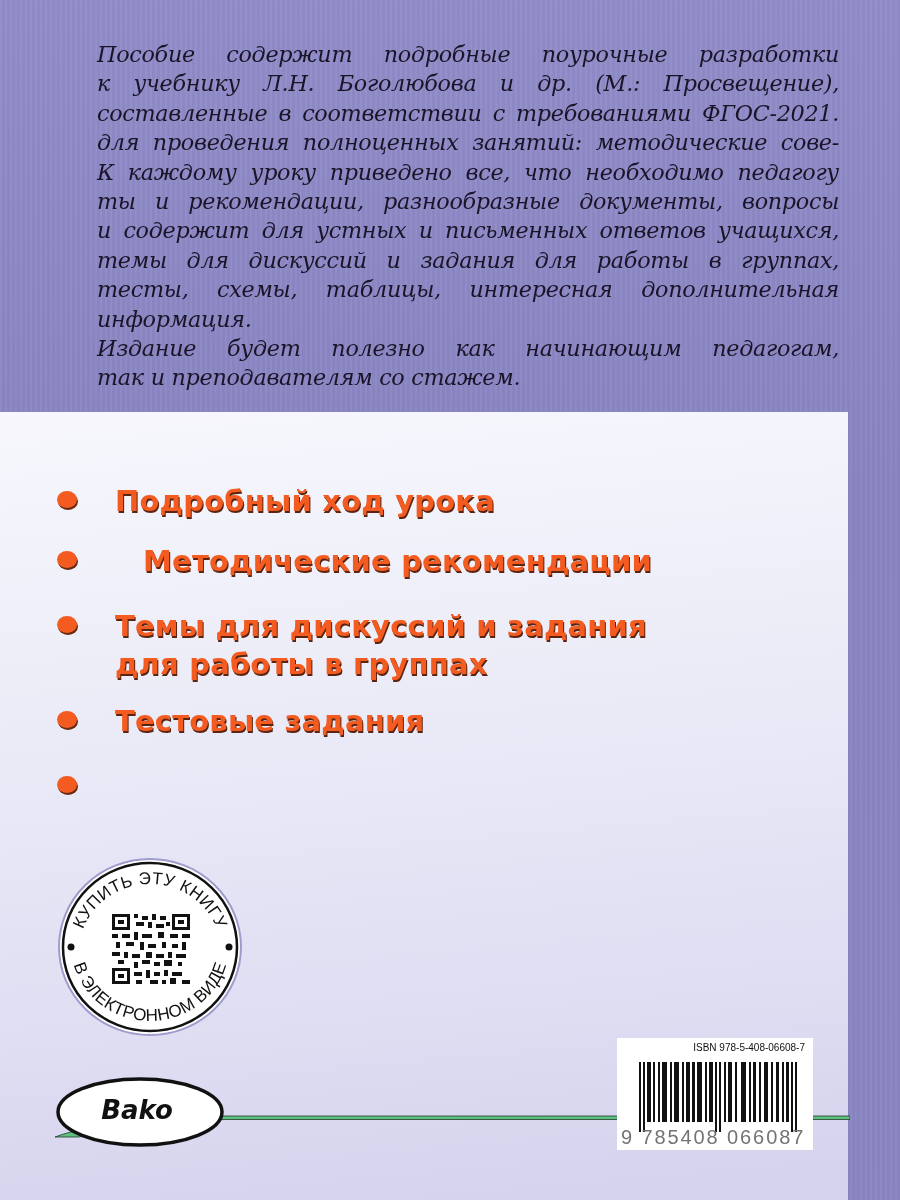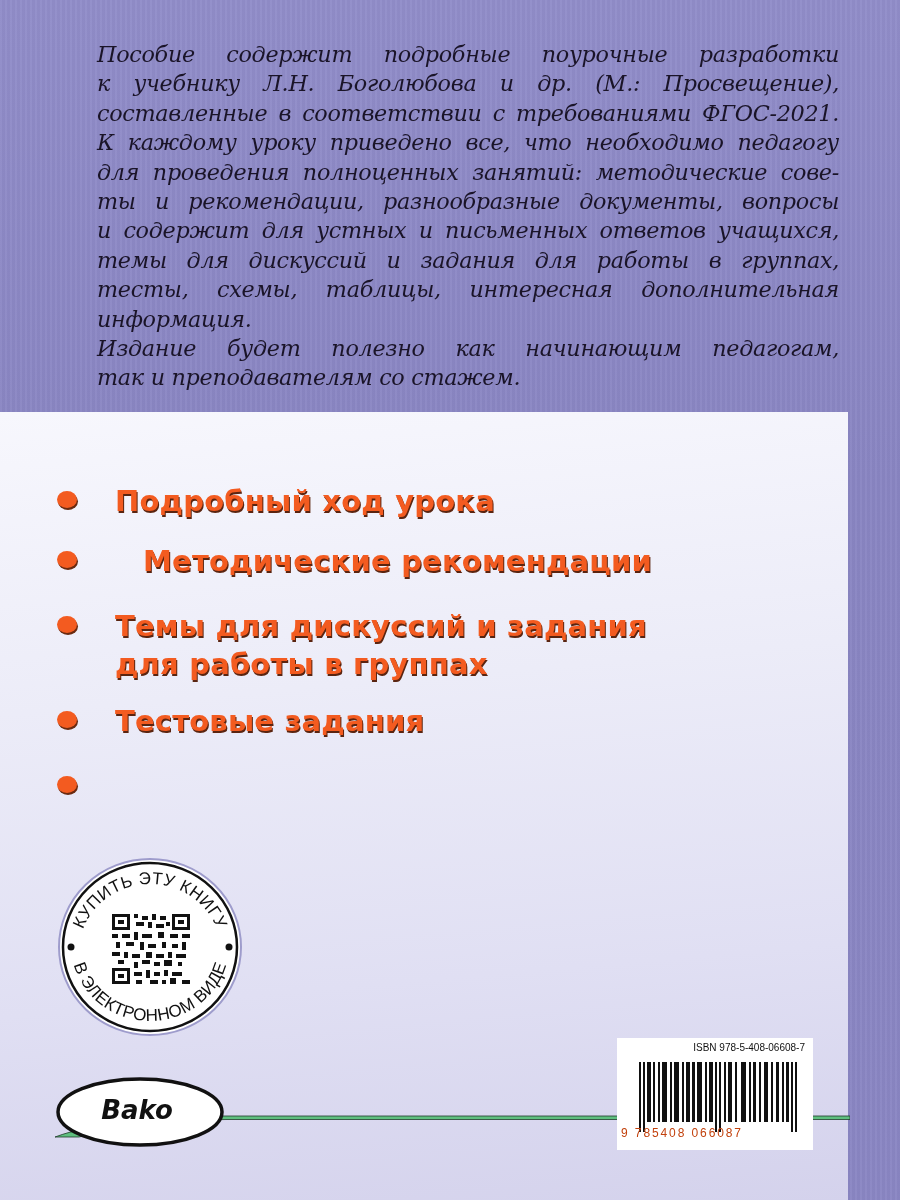--- a/index.html
+++ b/index.html
@@ -58,35 +58,35 @@
     background: #fff;
   }
   .isbn-top {
     position: absolute; left: 0; top: 4px; width: 196px; text-align: right;
     padding-right: 8px; box-sizing: border-box;
     font-family: "Liberation Sans", sans-serif; font-size: 10px; color: #111;
   }
   .bars { position: absolute; left: 8px; top: 24px; width: 182px; height: 70px; }
   .ean {
     position: absolute; left: 4px; top: 88px; width: 190px;
-    font-family: "Liberation Sans", sans-serif; font-size: 12px; color: #c2410c;
+    font-family: "Liberation Sans", sans-serif; font-size: 20px; color: #737373;
     letter-spacing: 1.9px;
   }
 </style>
 </head>
 <body>
 
 <div class="top-bg"></div>
 
 <div class="annotation">
   <span class="line first" style="padding-left:0;text-indent:0;">Пособие содержит подробные поурочные разработки</span>
   <span class="line">к учебнику Л.Н. Боголюбова и др. (М.: Просвещение),</span>
   <span class="line">составленные в соответствии с требованиями ФГОС-2021.</span>
+  <span class="line">для проведения полноценных занятий: методические сове-</span>
   <span class="line">К каждому уроку приведено все, что необходимо педагогу</span>
-  <span class="line">для проведения полноценных занятий: методические сове-</span>
   <span class="line">ты и рекомендации, разнообразные документы, вопросы</span>
   <span class="line">и содержит для устных и письменных ответов учащихся,</span>
   <span class="line">темы для дискуссий и задания для работы в группах,</span>
   <span class="line">тесты, схемы, таблицы, интересная дополнительная</span>
   <span class="line last">информация.</span>
   <span class="line" style="padding-left:0;">Издание будет полезно как начинающим педагогам,</span>
   <span class="line last">так и преподавателям со стажем.</span>
 </div>
 
 <div class="panel">

